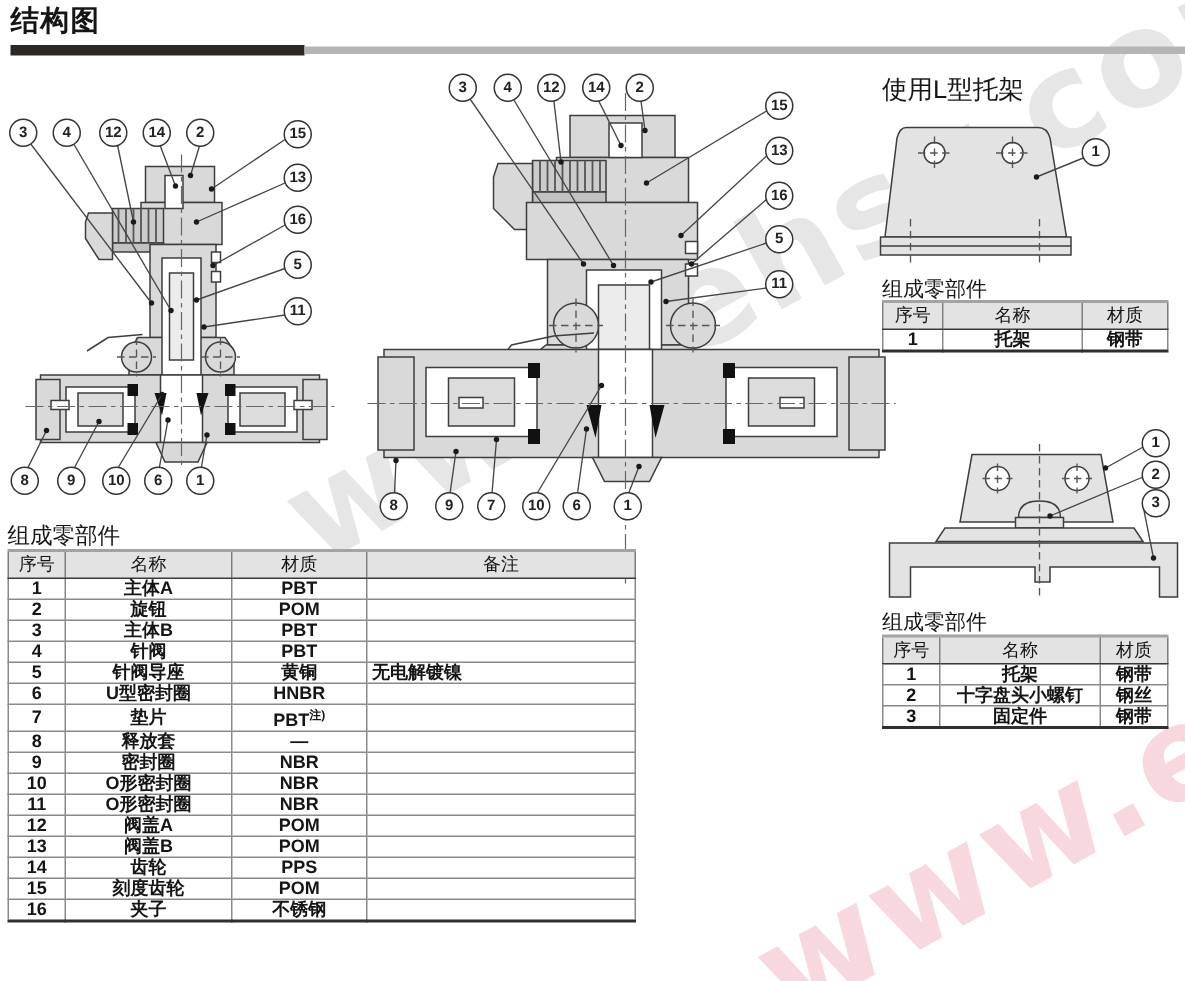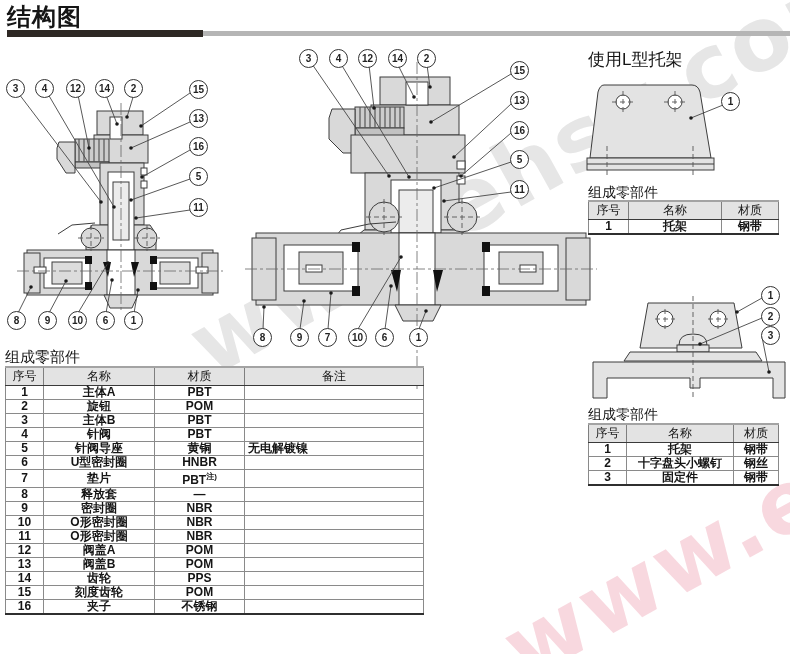--- a/index.html
+++ b/index.html
@@ -3,21 +3,21 @@
 <meta charset="utf-8">
 <style>
   html,body{margin:0;padding:0;background:#fff;}
   .page{position:relative;width:790px;height:654px;background:#fff;overflow:hidden;
         font-family:"Liberation Sans",sans-serif;color:#151515;}
   .wm{position:absolute;font-weight:bold;white-space:nowrap;transform:rotate(-29deg);
       transform-origin:0 0;z-index:0;letter-spacing:3px;font-family:"DejaVu Sans",sans-serif;}
   .wm-gray{left:172px;top:306px;font-size:88px;color:rgba(128,128,128,0.20);}
   .wm-pink{left:486px;top:610px;font-size:88px;color:rgba(233,126,148,0.30);}
   .art{position:absolute;left:0;top:0;z-index:1;}
-  .title{position:absolute;left:7px;top:1px;font-size:24px;font-weight:bold;margin:0;letter-spacing:1px;z-index:2;}
+  .title{position:absolute;left:7px;top:1px;font-size:19px;font-weight:bold;margin:0;letter-spacing:1px;z-index:2;}
   .bar-dark{position:absolute;left:7px;top:30px;width:196px;height:7px;background:#2e2824;z-index:2;}
   .bar-gray{position:absolute;left:203px;top:31px;width:587px;height:5px;background:#b5b5b5;z-index:2;}
   .h2{position:absolute;font-weight:normal;margin:0;z-index:2;}
   .h-lbracket{left:588px;top:48px;font-size:17px;}
   .h-din{left:588px;top:255px;font-size:17px;}
   .h-parts-main{left:5px;top:348px;font-size:15px;}
   .h-parts-l{left:588px;top:184px;font-size:14px;}
   .h-parts-din{left:588px;top:406px;font-size:14px;}
   .ptable{position:absolute;border-collapse:collapse;table-layout:fixed;z-index:2;
           border-top:2px solid #a3a3a3;border-bottom:2px solid #2f2f2f;}

